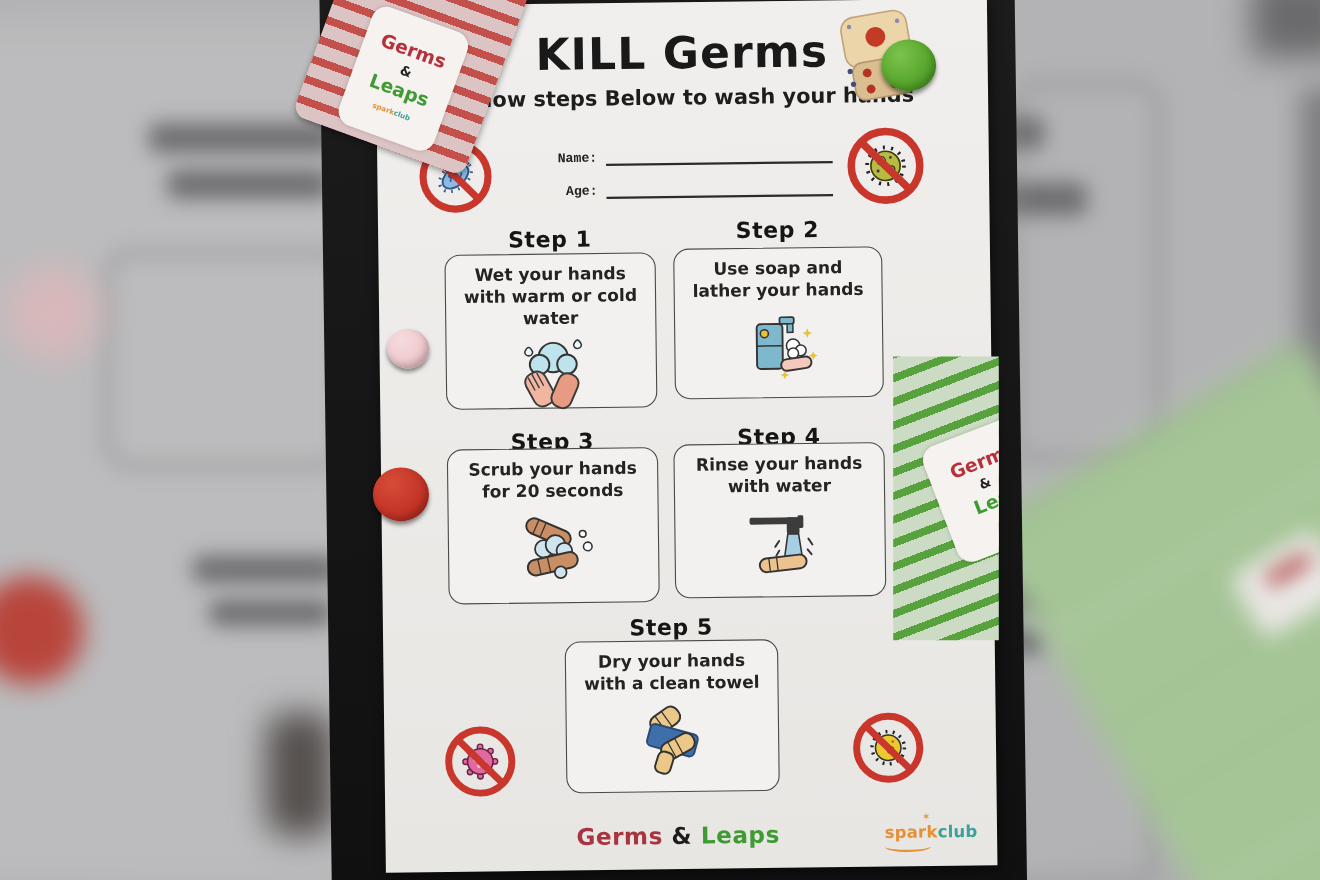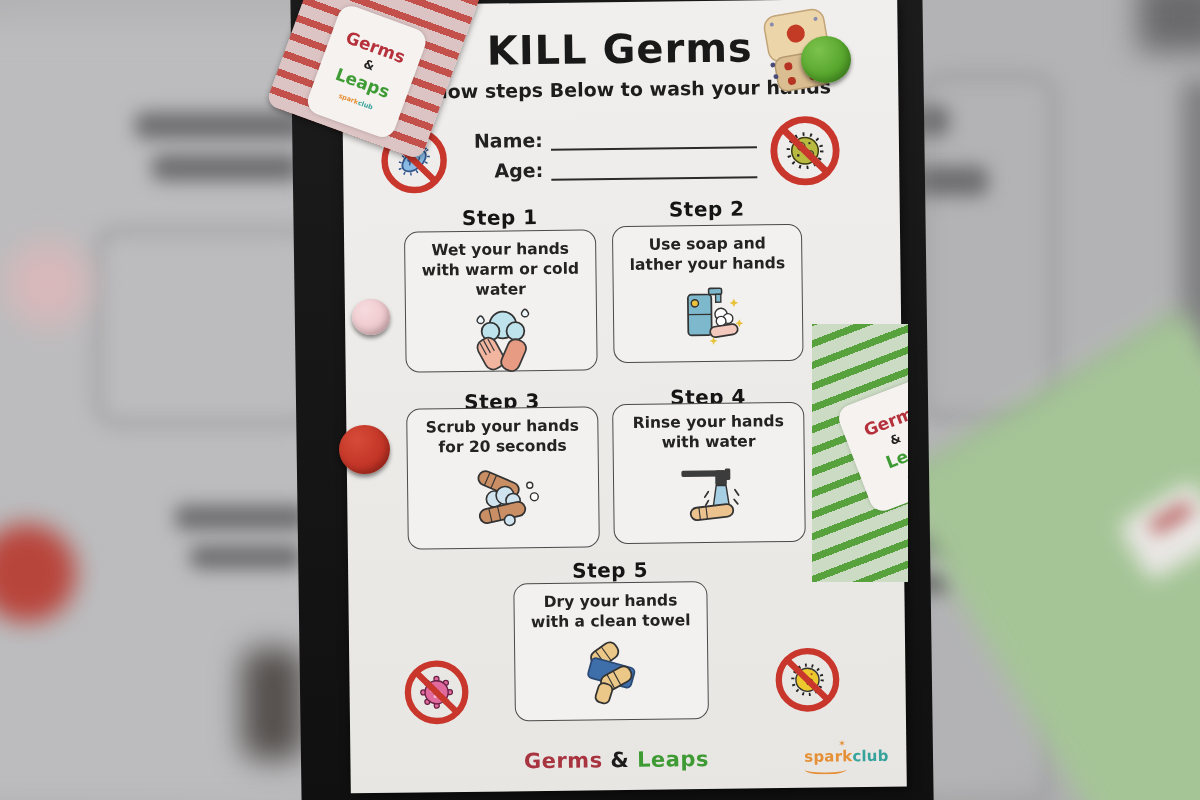--- a/index.html
+++ b/index.html
@@ -24,21 +24,21 @@
   
   .mat{left:296px;top:-12px;width:632px;height:822px;background:linear-gradient(#1c1c1c,#101010);transform:rotate(-0.8deg);}
   .poster{
     left:346px;top:2px;width:556px;height:788px;
     background:linear-gradient(#f0efed,#e8e6e3);
     transform:rotate(-0.7deg);box-shadow:2px 3px 12px rgba(0,0,0,.55);
   }
   .title{left:0;top:24px;width:100%;text-align:center;font-size:40px;font-weight:800;letter-spacing:1px;color:#191919;}
   .subtitle{left:0;top:76px;width:100%;text-align:center;font-size:19px;font-weight:700;color:#1d1d1d;}
   .namerow{left:128px;width:286px;height:26px;display:flex;align-items:flex-end;}
-  .namerow .lbl{width:72px;text-align:right;font-size:19px;font-weight:700;color:#222;}
+  .namerow .lbl{width:72px;text-align:right;font-size:12px;font-weight:700;color:#222;font-family:Liberation Mono, monospace;}
   .namerow .line{flex:1;margin-left:8px;border-bottom:2px solid #2b2b2b;height:20px;}
   .stephead{position:absolute;text-align:center;font-size:20px;font-weight:800;color:#151515;letter-spacing:.5px;}
   .stepbox{
     position:absolute;background:#f2f1ef;border:1.7px solid #4a4a4a;border-radius:14px;
     display:flex;flex-direction:column;align-items:center;padding-top:8px;box-sizing:border-box;
   }
   .steptext{width:92%;text-align:center;font-size:15.5px;font-weight:700;line-height:1.3;color:#232323;}
   .stepicon{margin-top:2px;line-height:0;}
   .footer-brand{left:146px;top:746px;width:240px;text-align:center;font-size:21px;font-weight:800;letter-spacing:.5px;}
   .fb-germs{color:#a83440;} .fb-amp{color:#1c1c1c;} .fb-leaps{color:#3e9b33;}

